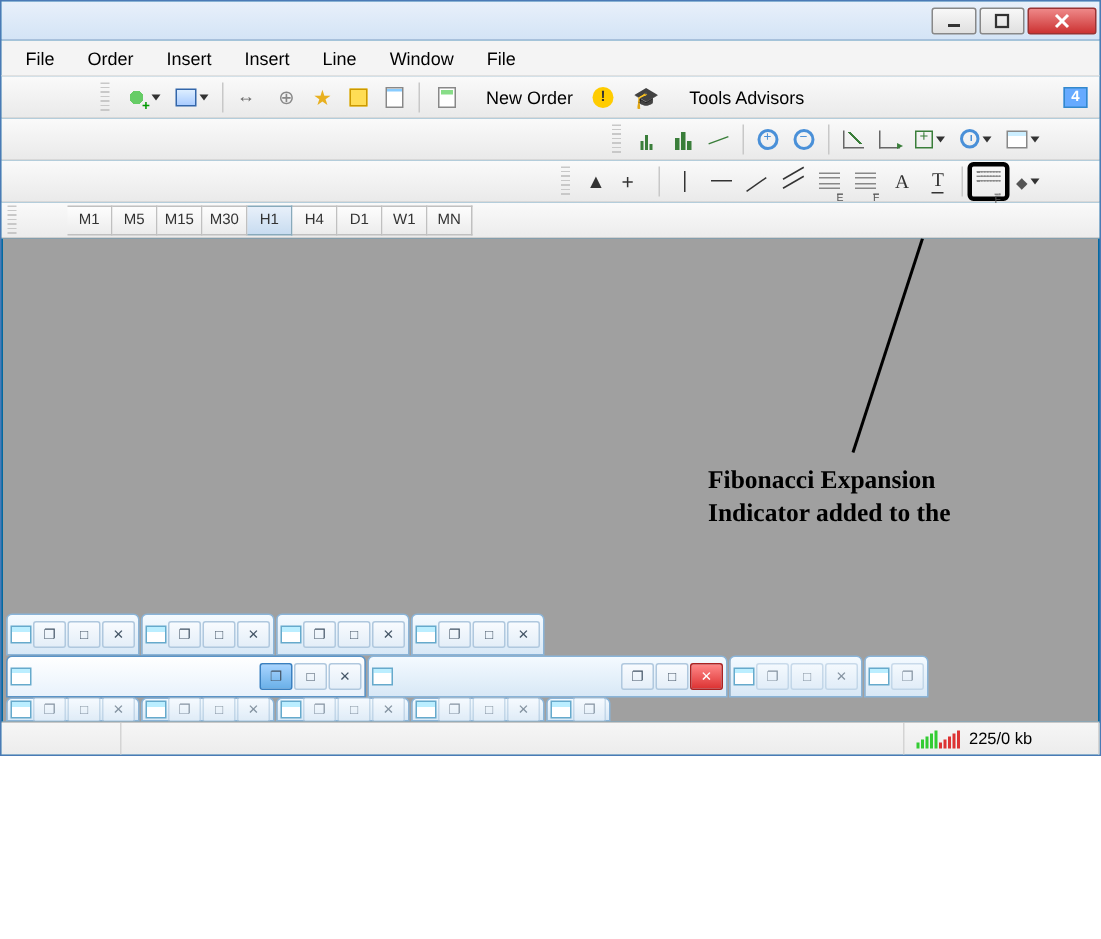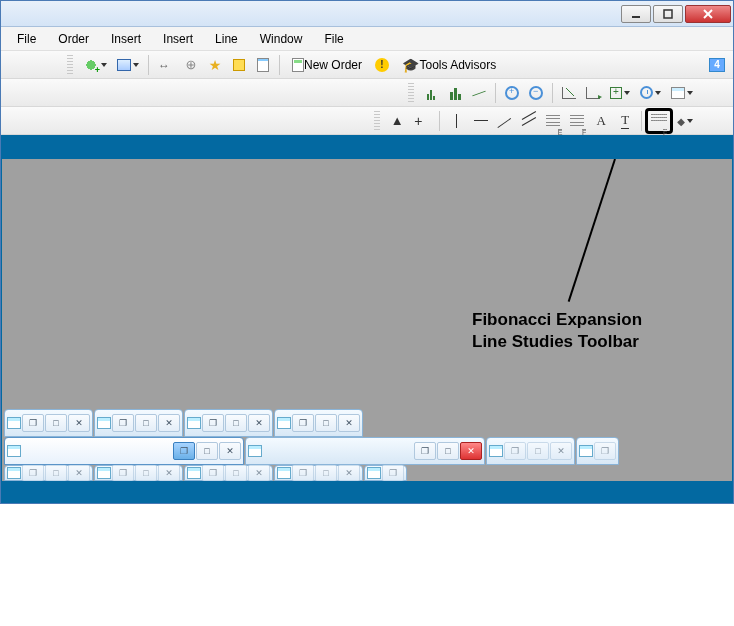--- a/index.html
+++ b/index.html
@@ -14,21 +14,21 @@
 
   
   .menubar { height: 24px; background: #f4f4f4; display:flex; align-items:center; padding: 0 6px; gap: 2px; border-bottom:1px solid #e0e0e0; }
   .menuitem { padding: 3px 10px; cursor:pointer; }
 
   
   .toolbar-row { height: 28px; background: linear-gradient(#fafafa,#eaeaea); border-bottom:1px solid #d8d8d8; display:flex; align-items:center; padding: 0 4px; gap:2px; }
   .toolbar-row.right { justify-content:flex-end; }
   .tb-grip { width:6px; height:20px; background:repeating-linear-gradient(#c8c8c8 0 1px, transparent 1px 3px); margin-right:4px; }
   .tbtn { min-width:22px; height:22px; border:1px solid transparent; border-radius:2px; display:flex; align-items:center; justify-content:center; cursor:pointer; padding:0 3px; position:relative; }
-  .tbtn.text { padding: 0 6px; gap:0;justify-content:center; }
+  .tbtn.text { padding: 0 6px; gap:20px;justify-content:center; }
   .tbtn.highlight { outline:3px solid #000; outline-offset:-1px; }
   .dd-arrow { width:0; height:0; border-left:3px solid transparent; border-right:3px solid transparent; border-top:4px solid #333; margin-left:2px;}
   .sep { width:1px; height:20px; background:#c8c8c8; margin:0 3px; }
 
   
   .ico { width:16px; height:16px; display:block; }
   .ico-plus-g { background:radial-gradient(#6c6 40%, transparent 41%); position:relative; }
   .ico-plus-g::after{content:"+";position:absolute;right:-1px;bottom:-2px;font-size:9px;color:#090;font-weight:bold;}
   .ico-win { border:1px solid #36a; background:linear-gradient(#def,#acf); width:14px;height:12px;}
   .ico-arrows { position:relative;}
@@ -84,21 +84,21 @@
   .tfbar { height:24px; background:linear-gradient(#fafafa,#ececec); border-bottom:1px solid #d0d0d0; display:flex; align-items:center; padding:0 4px; gap:0;}
   .tfbtn { min-width:30px; height:20px; border:1px solid #c0c0c0; border-left:none; background:linear-gradient(#fdfdfd,#ececec); display:flex;align-items:center;justify-content:center;font-size:10px;color:#333;cursor:pointer;}
   .tfbtn:first-child{border-left:1px solid #c0c0c0;}
   .tfbtn.active{background:linear-gradient(#e8f0fa,#c8dcf0);border-color:#8ab;}
 
   
   .workspace { position:absolute; top:158px; left:1px; right:1px; bottom:22px; background:#a0a0a0; overflow:hidden;}
   
   
   .annot-line { position:absolute; top:0; left:612px; width:2px; height:150px; background:#000; transform:rotate(18deg); transform-origin:top;}
-  .annot-text { position:absolute; top:150px; left:470px; font-family:Liberation Sans, sans-serif; font-size:17px; font-weight:bold; color:#000; line-height:1.3;}
+  .annot-text { position:absolute; top:150px; left:470px; font-family:Liberation Serif, serif; font-size:17px; font-weight:bold; color:#000; line-height:1.3;}
 
   
   .childtabs { position:absolute; bottom:0; left:0; right:0; }
   .tabrow { display:flex; height:28px; gap:1px; padding-left:2px;}
   .childtab { display:flex; gap:1px; border:1px solid #8ab4d8; border-radius:4px 4px 0 0; background:linear-gradient(#f4faff,#d8e8f6); padding:2px; align-items:center;}
   .childtab.active { background:linear-gradient(#fff,#e8f2fc); border-color:#5a94c8;}
   .ctbtn { width:22px; height:18px; border:1px solid #b0c8de; border-radius:2px; background:linear-gradient(#f8fbfe,#e4eef8); display:flex;align-items:center;justify-content:center;font-size:9px;color:#456;cursor:pointer;}
   .ctbtn.active-rest{background:linear-gradient(#a8d4ff,#6ab0e8);border-color:#3a80c0;}
   .ctbtn.close-hot{background:linear-gradient(#f88,#d33);border-color:#a22;color:#fff;}
   .ctbtn.dim{opacity:.6;}
@@ -295,26 +295,39 @@
           <span class="sub">F</span>
         </span>
       </div>
     <div class="tbtn">
         <span class="ico-shapes"></span>
         <span class="dd-arrow"></span>
       </div>
     <div style="width:30px"></div>
   </div>
 
+  <div class="tfbar">
+    <div class="tb-grip"></div>
+    <div style="width:30px"></div>
+    <div class="tfbtn">M1</div>
+    <div class="tfbtn">M5</div>
+    <div class="tfbtn">M15</div>
+    <div class="tfbtn">M30</div>
+    <div class="tfbtn active">H1</div>
+    <div class="tfbtn">H4</div>
+    <div class="tfbtn">D1</div>
+    <div class="tfbtn">W1</div>
+    <div class="tfbtn">MN</div>
+  </div>
 
   <div class="workspace">
     <div class="annot-line"></div>
     <div class="annot-text">
       <div>Fibonacci Expansion</div>
-      <div>Line Studies Toolbar</div>
+      <div>Indicator added to the</div>
     </div>
 
     <div class="childtabs">
 
       <div class="tabrow">
         <div class="childtab">
           <span class="cticon"></span>
           <span class="ctbtn">❐</span>
           <span class="ctbtn">□</span>
           <span class="ctbtn">✕</span>
@@ -392,14 +405,33 @@
           <span class="ctbtn dim">✕</span>
         </div>
         <div class="childtab">
           <span class="cticon"></span>
           <span class="ctbtn dim">❐</span>
         </div>
       </div>
     </div>
   </div>
 
+  <div class="statusbar">
+    <div class="statcell" style="width:80px"></div>
+    <div class="statcell" style="flex:1"></div>
+    <div class="statcell" style="width:130px">
+      <span class="conn-bars">
+        <span class="g" style="height:4px"></span>
+          <span class="g" style="height:6px"></span>
+          <span class="g" style="height:8px"></span>
+          <span class="g" style="height:10px"></span>
+          <span class="g" style="height:12px"></span>
+        <span class="r" style="height:4px"></span>
+          <span class="r" style="height:6px"></span>
+          <span class="r" style="height:8px"></span>
+          <span class="r" style="height:10px"></span>
+          <span class="r" style="height:12px"></span>
+      </span>
+      <span>225/0 kb</span>
+    </div>
+  </div>
 
 </div>
 
 </body></html>

